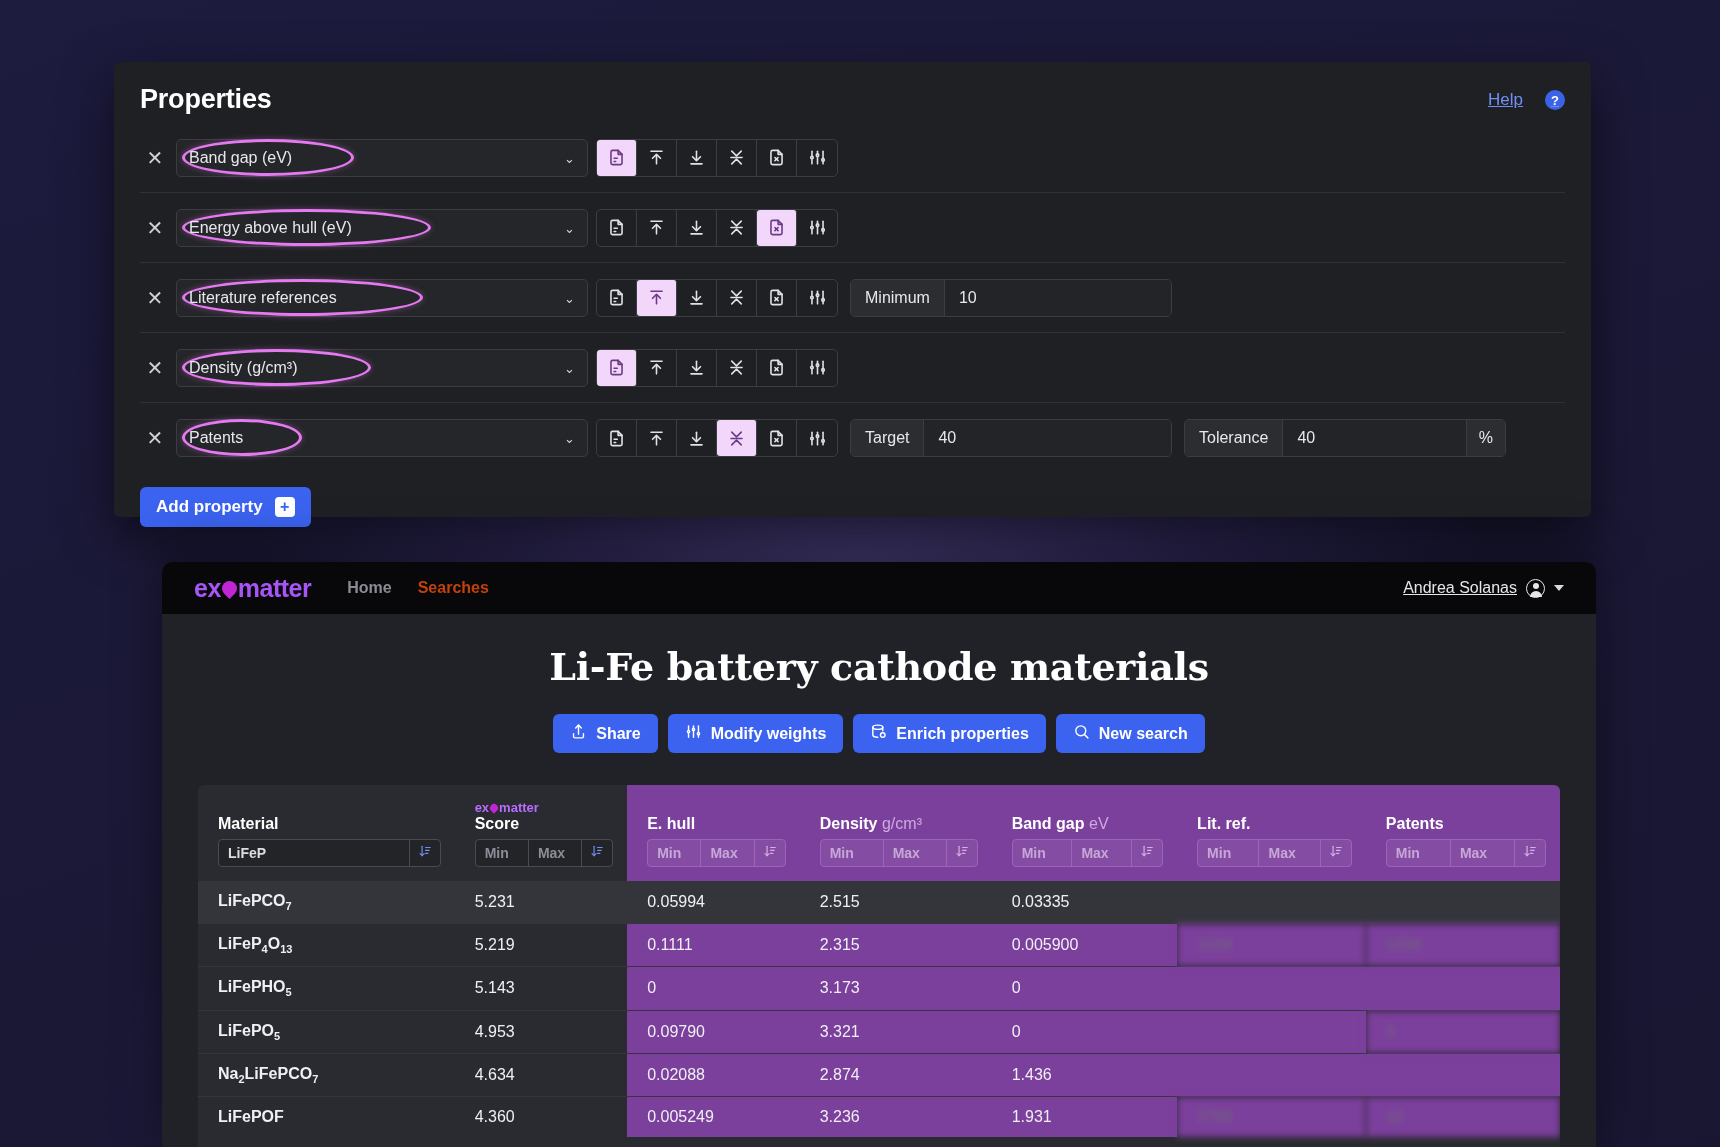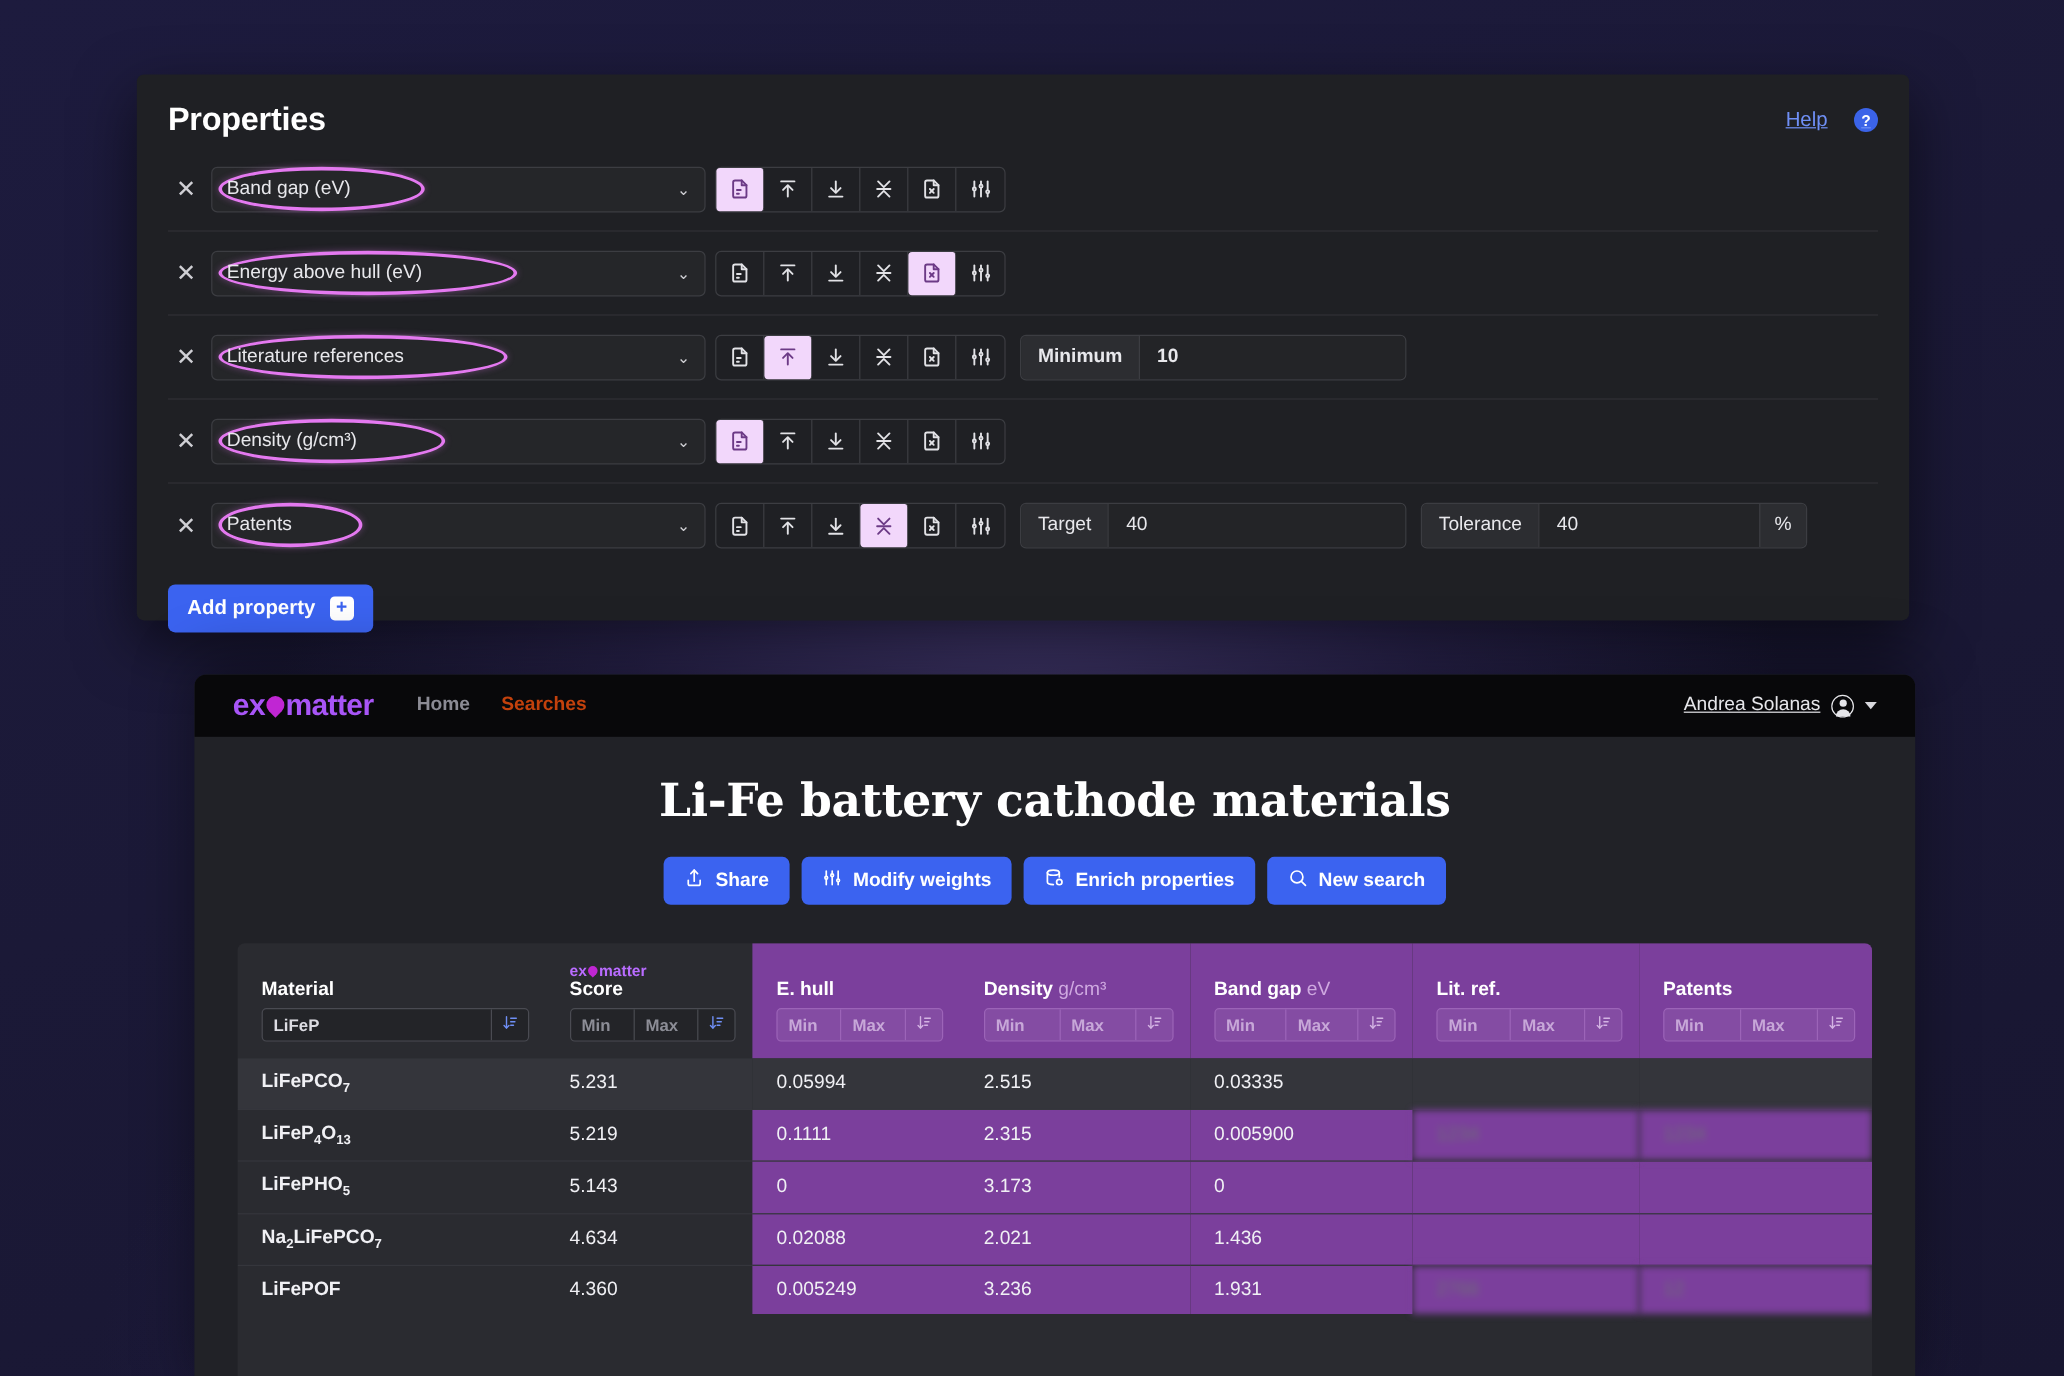--- a/index.html
+++ b/index.html
@@ -152,21 +152,21 @@
     color: #e8e8ec; font-size: 16px;
     background: #232427;
   }
   .field-suffix {
     display: flex; align-items: center;
     padding: 0 12px;
     color: #e8e8ec; font-size: 16px;
     background: #2c2d31;
     border-left: 1px solid #3c3d42;
   }
-  .fg-min { width: 322px; font-weight: bold; }
+  .fg-min { width: 322px; }
   .fg-min .field-value { flex: 1; }
   .fg-target { width: 322px; }
   .fg-target .field-value { flex: 1; }
   .fg-tol { width: 322px; }
   .fg-tol .field-value { flex: 1; }
 
   .add-property {
     margin-top: 14px;
     display: inline-flex; align-items: center; gap: 12px;
     background: #3b63f0;
@@ -980,24 +980,33 @@
             <tr>
               <td class="mat">LiFePHO<sub>5</sub></td>
               <td>5.143</td>
               <td class="hl">0</td>
               <td class="hl">3.173</td>
               <td class="hl">0</td>
               <td class="hl"></td>
               <td class="hl"></td>
             </tr>
             <tr>
+              <td class="mat">LiFePO<sub>5</sub></td>
+              <td>4.953</td>
+              <td class="hl">0.09790</td>
+              <td class="hl">3.321</td>
+              <td class="hl">0</td>
+              <td class="hl"></td>
+              <td class="hl blur">3</td>
+            </tr>
+            <tr>
               <td class="mat">Na<sub>2</sub>LiFePCO<sub>7</sub></td>
               <td>4.634</td>
               <td class="hl">0.02088</td>
-              <td class="hl">2.021</td>
+              <td class="hl">2.874</td>
               <td class="hl">1.436</td>
               <td class="hl"></td>
               <td class="hl"></td>
             </tr>
             <tr>
               <td class="mat">LiFePOF</td>
               <td>4.360</td>
               <td class="hl">0.005249</td>
               <td class="hl">3.236</td>
               <td class="hl">1.931</td>

